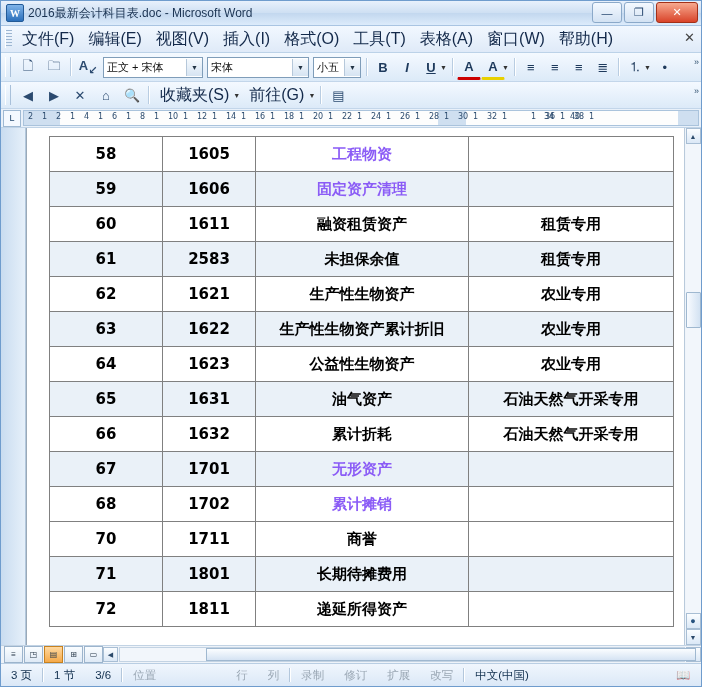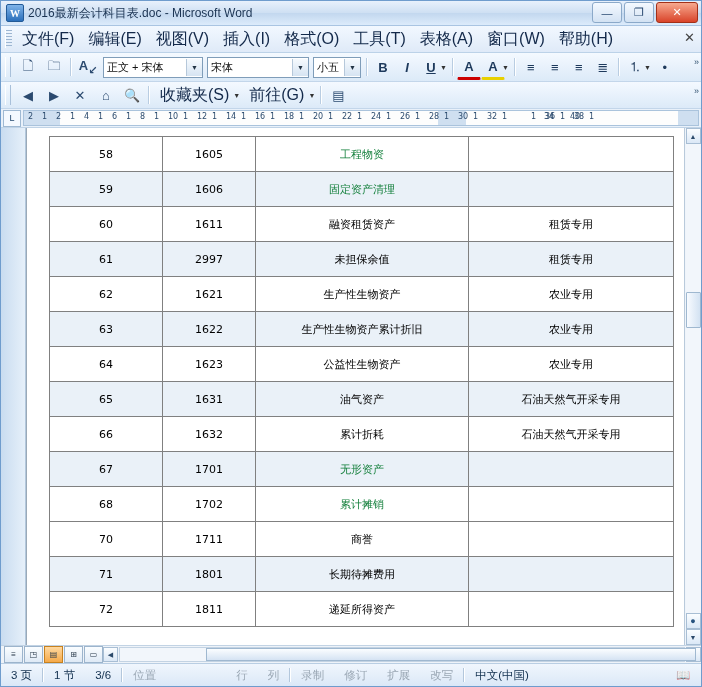--- a/index.html
+++ b/index.html
@@ -133,28 +133,28 @@
     border-left:1px solid #9aa9b8;
   }
   .tbl{
     border-collapse:collapse;margin:8px 0 0 22px;
     width:612px;table-layout:fixed;
   }
   .tbl td{
     border:1px solid #808080;
     height:32px;text-align:center;vertical-align:middle;
     font-family:"DejaVu Sans","Liberation Sans",sans-serif;
-    font-size:11px;color:#000;font-weight:normal;
+    font-size:15px;color:#000;font-weight:bold;
   }
   .c-no{width:110px;}
   .c-code{width:90px;}
   .c-name{width:210px;}
   .c-note{width:202px;}
   tr.alt td{background:#eaf1f8;}
-  td.red{color:#15803d;}
+  td.red{color:#8b5cf6;}
   
   .vscroll{
     width:16px;background:#eff4fa;border-left:1px solid #b9cadb;
     display:flex;flex-direction:column;align-items:center;
   }
   .vs-btn{
     width:15px;height:16px;background:linear-gradient(180deg,#fbfdff,#dbe8f6);
     border:1px solid #a8bed4;font-size:7px;color:#2c4a6b;
     display:flex;align-items:center;justify-content:center;box-sizing:border-box;
   }
@@ -363,21 +363,21 @@
               <td class="c-note"></td>
             </tr>
             <tr>
               <td class="c-no">60</td>
               <td class="c-code">1611</td>
               <td class="c-name">融资租赁资产</td>
               <td class="c-note">租赁专用</td>
             </tr>
             <tr class="alt">
               <td class="c-no">61</td>
-              <td class="c-code">2997</td>
+              <td class="c-code">2583</td>
               <td class="c-name">未担保余值</td>
               <td class="c-note">租赁专用</td>
             </tr>
             <tr>
               <td class="c-no">62</td>
               <td class="c-code">1621</td>
               <td class="c-name">生产性生物资产</td>
               <td class="c-note">农业专用</td>
             </tr>
             <tr class="alt">

